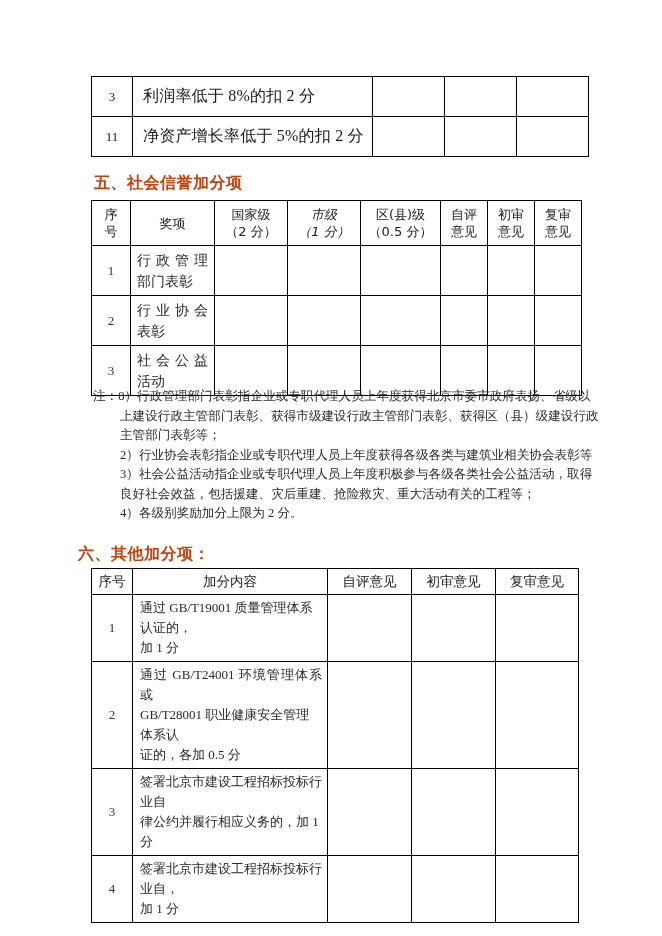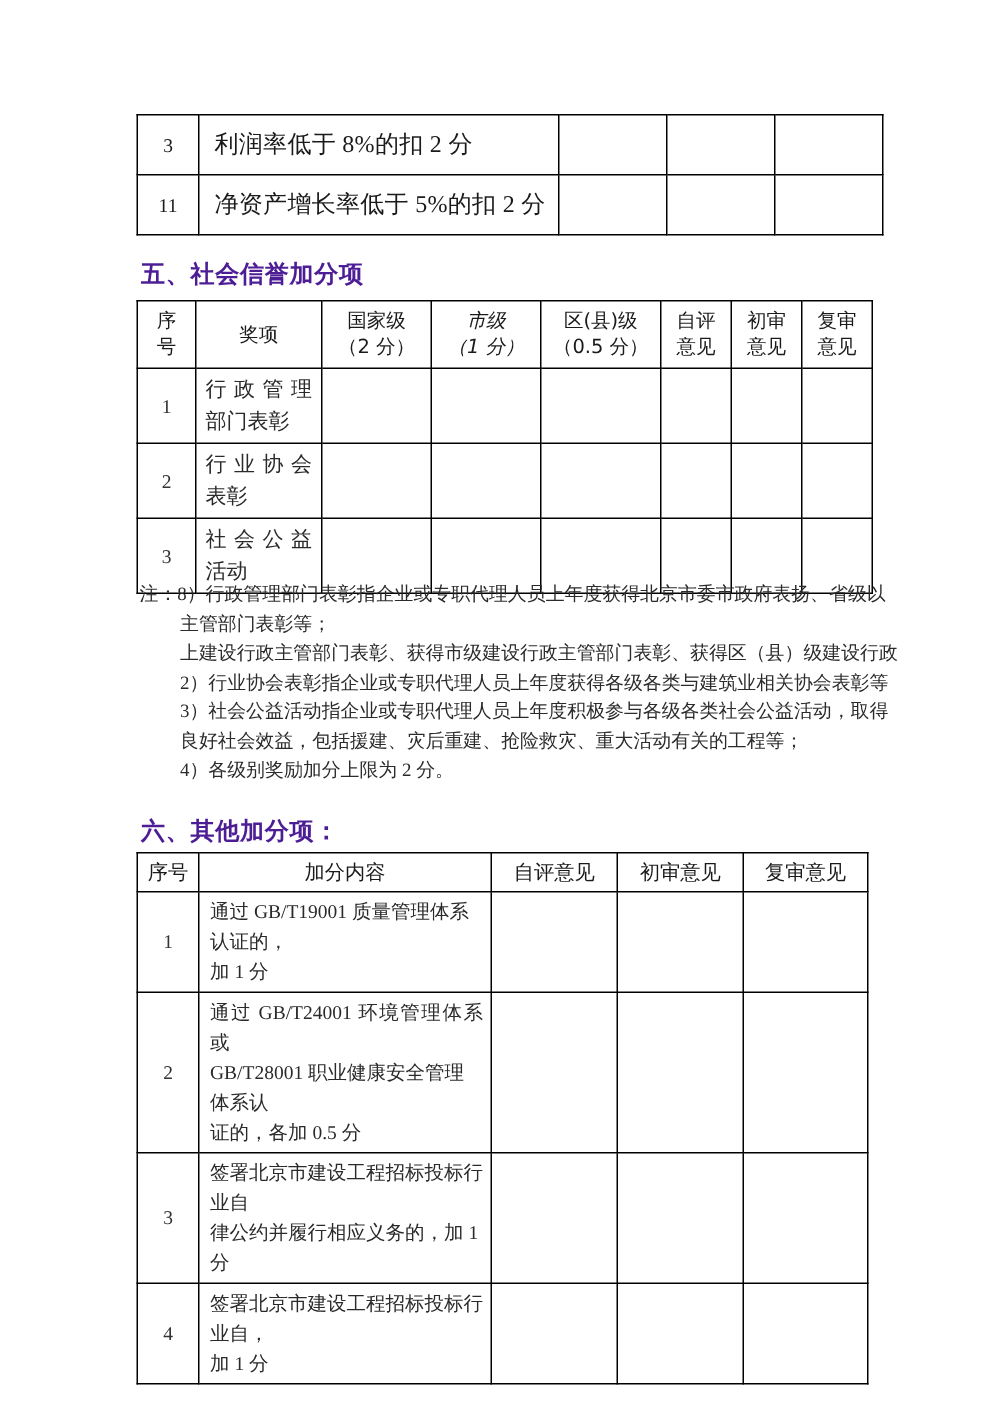--- a/index.html
+++ b/index.html
@@ -60,26 +60,26 @@
     letter-spacing: .2px;
   }
   .tbl-cont .c-blank { width: 71px; }
 
   
   .sec-head {
     font-family: "DejaVu Sans", "Liberation Sans", sans-serif;
     font-weight: bold;
     font-size: 16px;
     letter-spacing: .5px;
-    color: #4c1d95;
+    color: #c2410c;
     margin: 0;
     padding: 0;
   }
   .head-5 { position: absolute; left: 94px; top: 173px; }
-  .head-6 { position: absolute; left: 94px; top: 544px; }
+  .head-6 { position: absolute; left: 78px; top: 544px; }
 
   
   .wrap-t2 { position: absolute; left: 91px; top: 200px; }
   .tbl-credit { width: 482px; }
   .tbl-credit th {
     text-align: center;
     font-family: "DejaVu Sans", "Liberation Sans", sans-serif;
     font-weight: bold;
     font-size: 13px;
     line-height: 17px;
@@ -273,22 +273,22 @@
           <td></td>
           <td></td>
           <td></td>
         </tr>
       </tbody>
     </table>
   </div>
 
   <div class="notes">
     <div class="nline ind1">注：8）行政管理部门表彰指企业或专职代理人员上年度获得北京市委市政府表扬、省级以</div>
+    <div class="nline ind2">上建设行政主管部门表彰、获得市级建设行政主管部门表彰、获得区（县）级建设行政</div>
     <div class="nline ind2">主管部门表彰等；</div>
-    <div class="nline ind2">上建设行政主管部门表彰、获得市级建设行政主管部门表彰、获得区（县）级建设行政</div>
     <div class="nline ind2">2）行业协会表彰指企业或专职代理人员上年度获得各级各类与建筑业相关协会表彰等</div>
     <div class="nline ind2">3）社会公益活动指企业或专职代理人员上年度积极参与各级各类社会公益活动，取得</div>
     <div class="nline ind2">良好社会效益，包括援建、灾后重建、抢险救灾、重大活动有关的工程等；</div>
     <div class="nline ind2">4）各级别奖励加分上限为 2 分。</div>
   </div>
 
   <div class="sec-head head-6">六、其他加分项：</div>
 
   <div class="wrap-t3">
     <table class="doc-tbl tbl-other">

